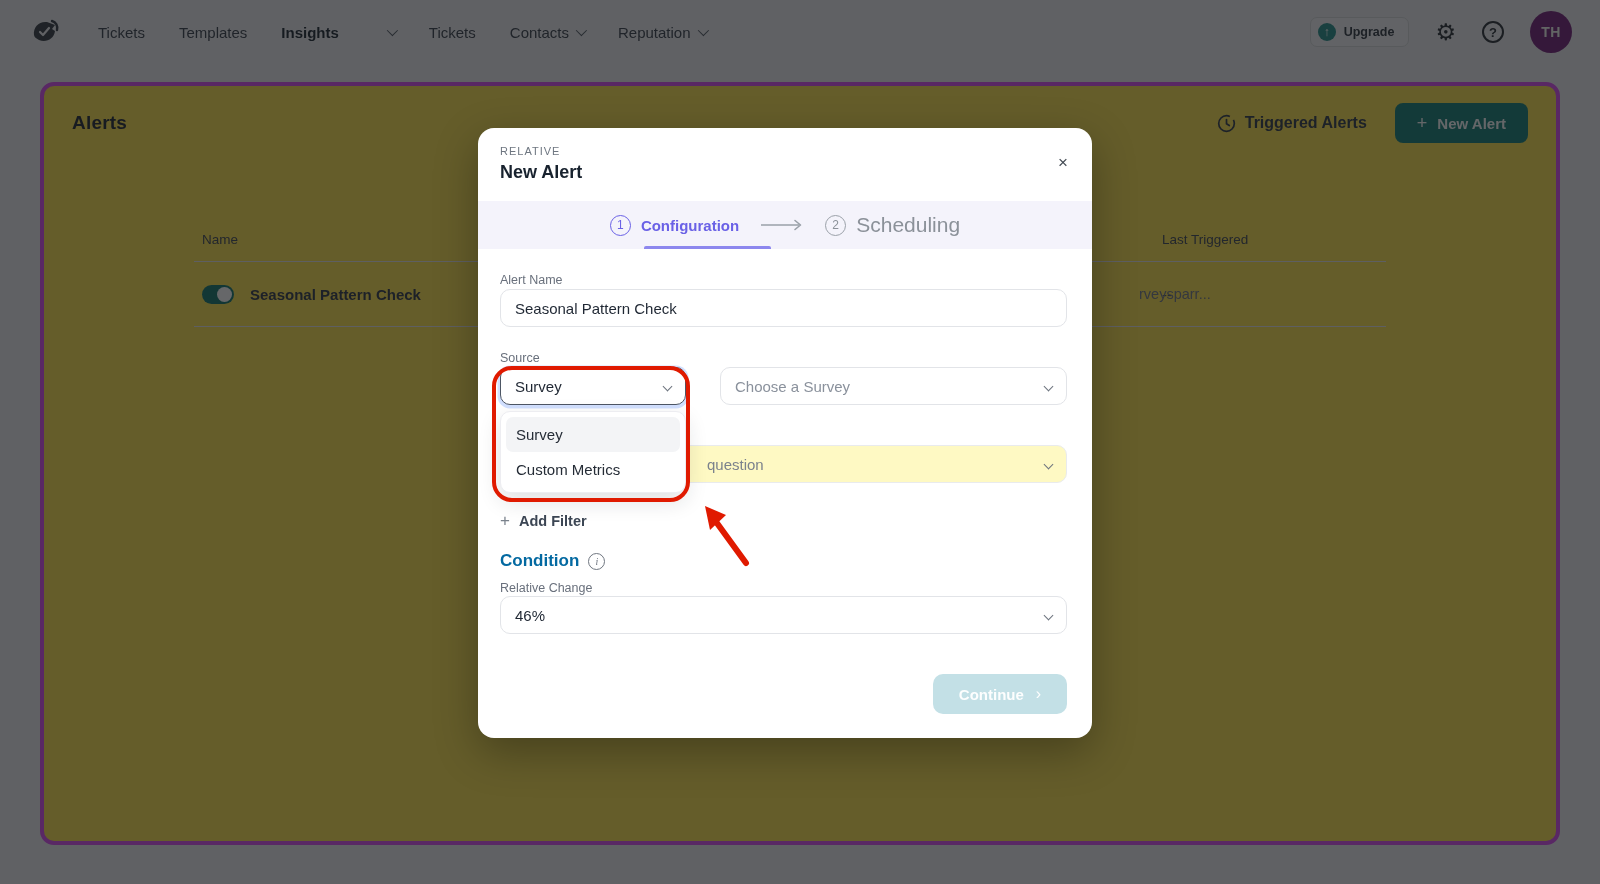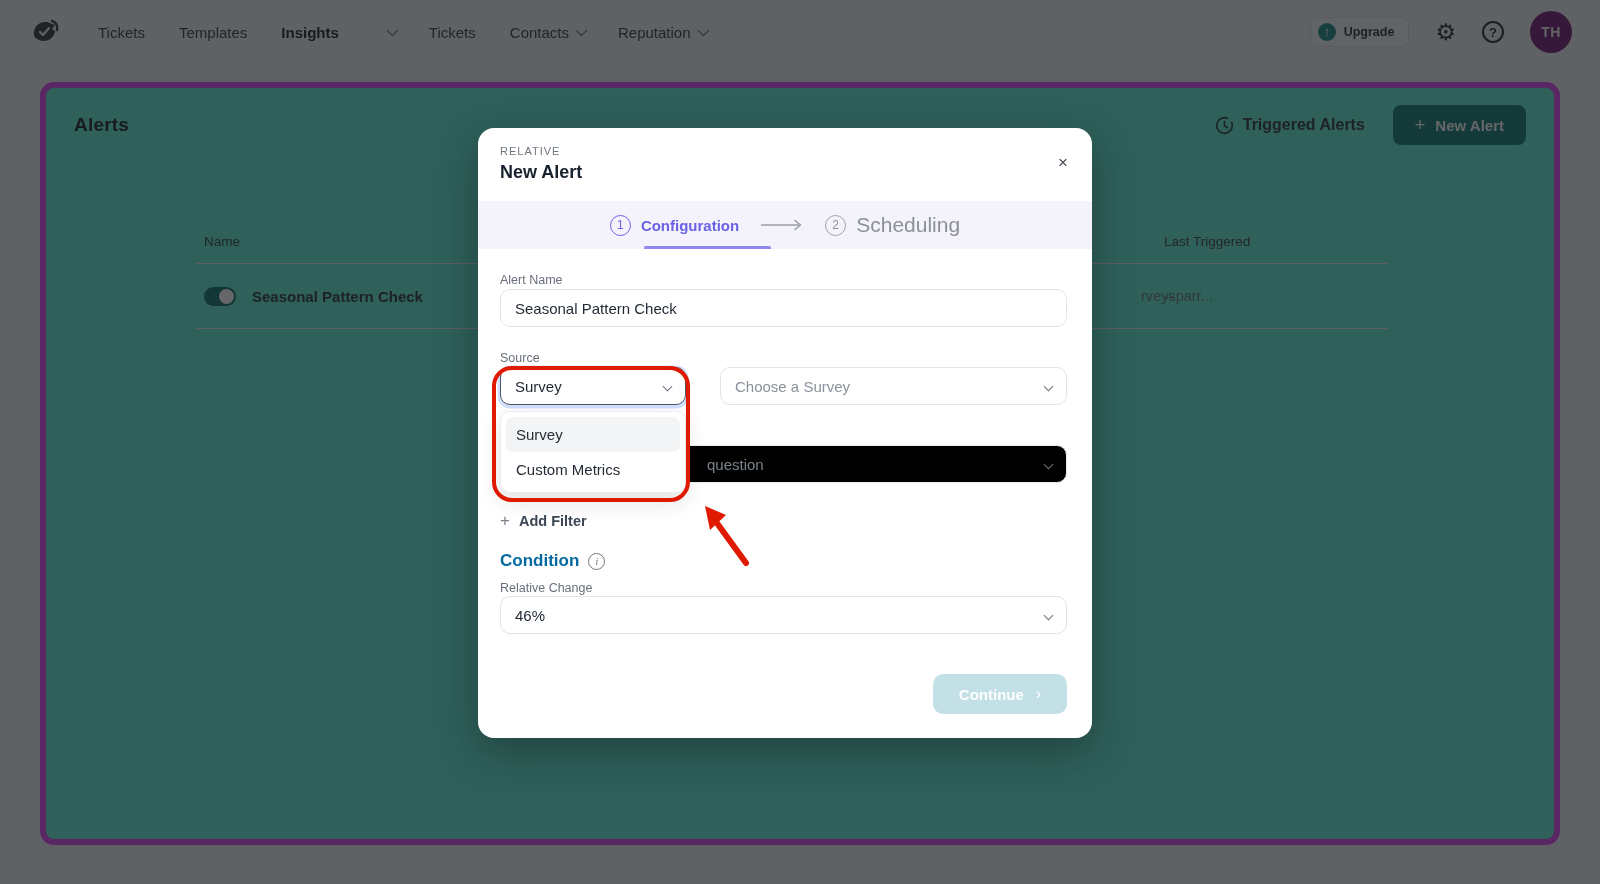--- a/index.html
+++ b/index.html
@@ -15,21 +15,21 @@
   .nav-item { font-size:15px; color:#333b46; display:flex; align-items:center; gap:7px; cursor:pointer; }
   .nav-item.active { font-weight:bold; color:#15202b;gap:48px; }
   .chev { width:8px; height:8px; border-right:1.6px solid #4a525c; border-bottom:1.6px solid #4a525c; transform:rotate(45deg) translateY(-2px); display:inline-block; }
   .nav-right { position:absolute; right:28px; top:0; height:64px; display:flex; align-items:center; gap:26px; }
   .upgrade { display:flex; align-items:center; gap:8px; background:#f3f4f5; border:1px solid #d7d8da; border-radius:7px; padding:5px 14px 5px 7px; font-size:12.5px; font-weight:bold; color:#2a323c; }
   .up-ic { width:18px; height:18px; border-radius:50%; background:#1e8c86; color:#fff; display:flex; align-items:center; justify-content:center; font-size:12px; font-weight:bold; }
   .gear { font-size:23px; color:#23292f; line-height:1; }
   .help { width:22px; height:22px; border:2px solid #23292f; border-radius:50%; color:#23292f; font-size:13px; font-weight:bold; display:flex; align-items:center; justify-content:center; }
   .avatar { width:42px; height:42px; border-radius:50%; background:#701a75; color:#f4f5f1; font-size:14px; font-weight:bold; display:flex; align-items:center; justify-content:center; letter-spacing:0.5px; }
 
-  .card { position:absolute; left:40px; top:82px; width:1520px; height:763px; background:#5eead4; border:6px solid #d946ef; border-radius:14px; }
+  .card { position:absolute; left:40px; top:82px; width:1520px; height:763px; background:#fde047; border:4px solid #d946ef; border-radius:14px; }
   .card-head { position:absolute; top:0; left:0; width:100%; height:74px; display:flex; align-items:center; padding:0 28px; }
   .page-title { font-size:19px; font-weight:bold; color:#18222e; letter-spacing:0.2px; }
   .head-right { margin-left:auto; display:flex; align-items:center; gap:28px; }
   .triggered { display:flex; align-items:center; gap:9px; font-size:16px; font-weight:bold; color:#2a3542; }
   .new-alert-btn { background:#0D7D74; color:#fafdfd; font-size:15px; font-weight:bold; border:none; border-radius:8px; height:40px; padding:0 22px; display:flex; align-items:center; gap:10px; }
   .new-alert-btn .plus { font-size:18px; font-weight:normal; }
 
   .tablewrap { position:absolute; left:150px; top:146px; width:1192px; }
   .thead { display:flex; font-size:13.5px; color:#3a434f; padding:0 8px 14px 8px; }
   .th-name { width:960px; }
@@ -65,21 +65,21 @@
   .f-label { font-size:12.5px; color:#69707c; }
   .inputbox { height:38px; border:1px solid #e2e4e8; border-radius:10px; background:#fff; display:flex; align-items:center; padding:0 14px; font-size:15px; color:#1f2733; }
   .selchev { width:7px; height:7px; border-right:1.6px solid #6d747e; border-bottom:1.6px solid #6d747e; transform:rotate(45deg); margin-left:auto; flex:none; }
 
   .alert-name-label { position:absolute; left:0; top:24px; }
   .alert-name-input { position:absolute; left:0; top:40px; width:567px; }
   .source-label { position:absolute; left:0; top:102px; }
   .source-select { position:absolute; left:0; top:118px; width:186px; border:1.5px solid #4d5664; box-shadow:0 1px 0 2.5px rgba(125,165,255,0.35); }
   .survey-select { position:absolute; left:220px; top:118px; width:347px; }
   .survey-select .ph { color:#8a919c; }
-  .question-select { position:absolute; left:0; top:196px; width:567px; background:#000000; border-color:#e9ebed;align-items:center; }
+  .question-select { position:absolute; left:0; top:196px; width:567px; background:#fef9c3; border-color:#e9ebed;align-items:center; }
   .question-select .ph { color:#7b828c; margin-left:192px; }
 
   .dropmenu { position:absolute; left:0; top:162px; width:186px; background:#fff; border:1px solid #ededf1; border-radius:10px; box-shadow:0 8px 22px rgba(30,35,44,0.14); padding:5px 5px; z-index:3; }
   .dropopt { height:35px; display:flex; align-items:center; padding:0 10px; font-size:15px; color:#252c36; border-radius:7px; }
   .dropopt.hl { background:#F3F4F6; }
 
   .addfilter { position:absolute; left:0; top:262px; display:flex; align-items:center; gap:9px; }
   .addfilter .plus { color:#7a828c; font-size:17px; }
   .addfilter .af-label { font-size:14.5px; font-weight:bold; color:#3c4654; }
 

